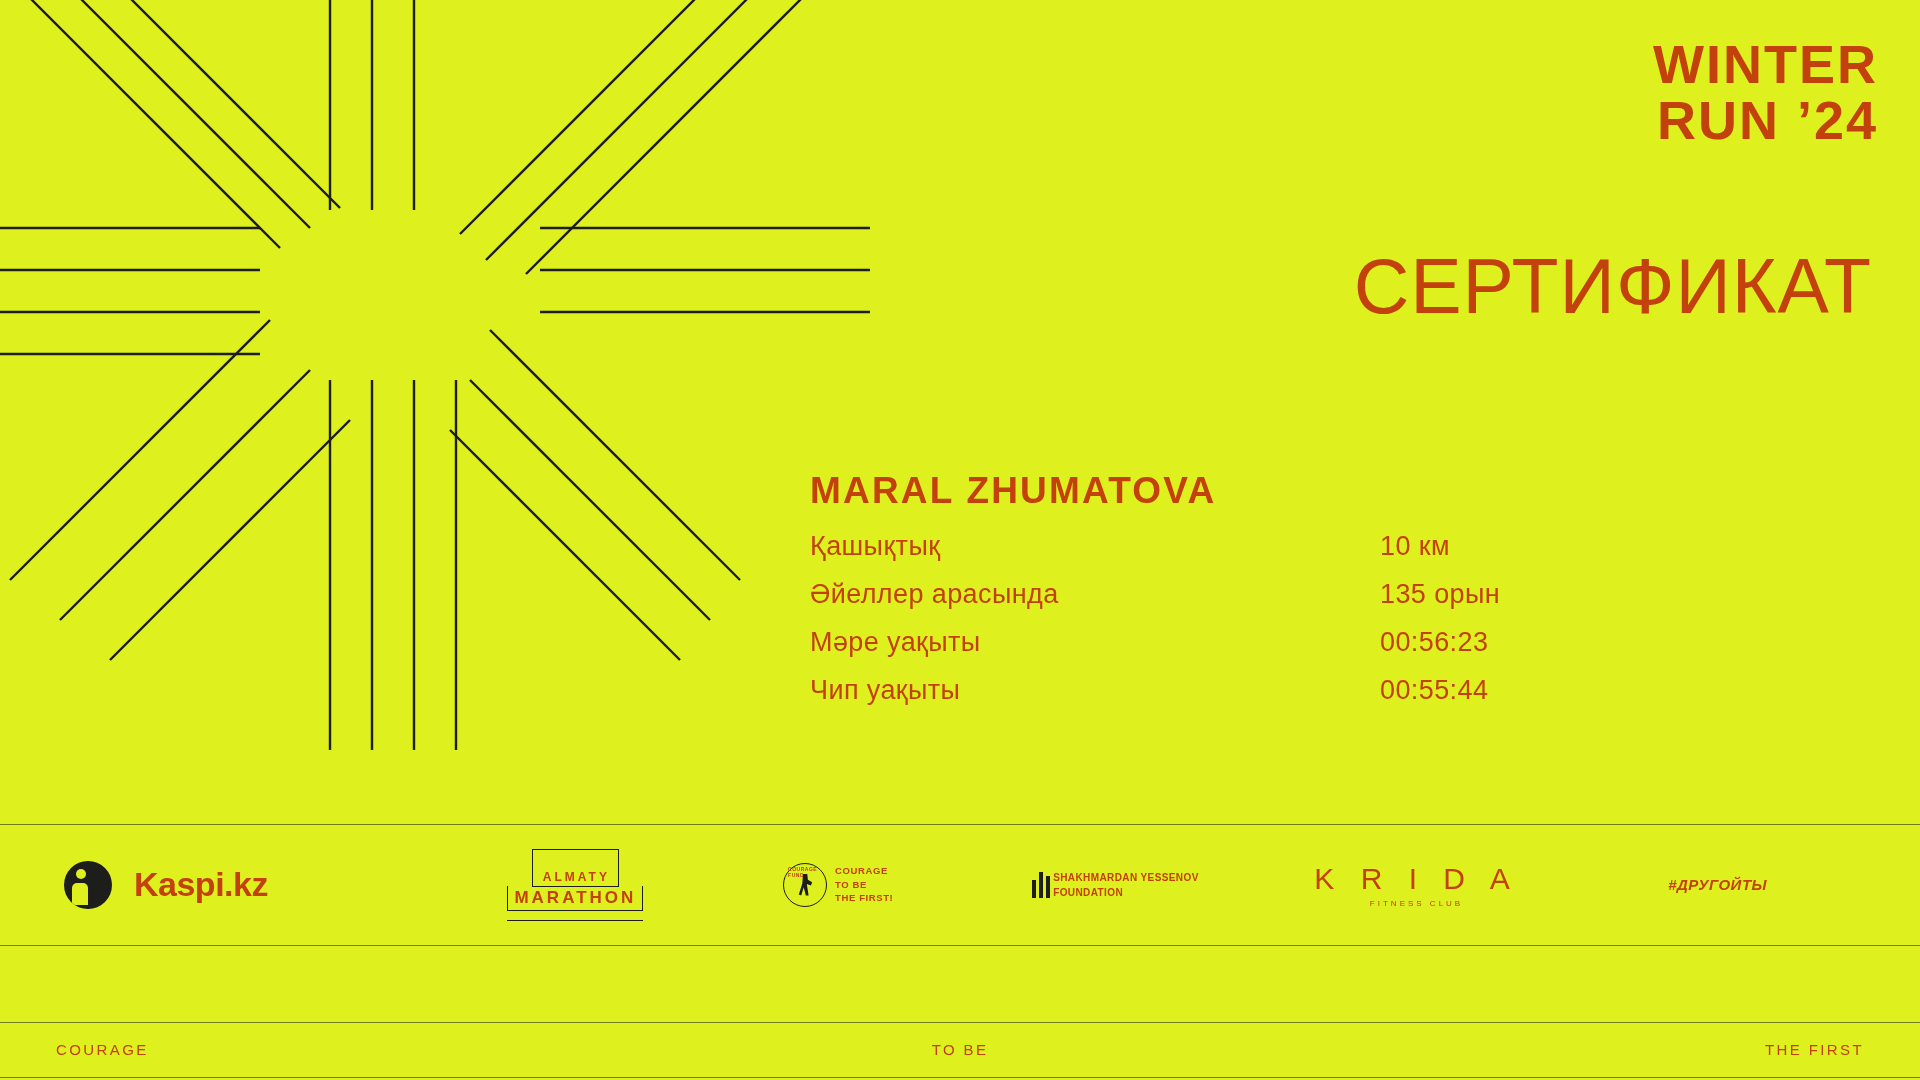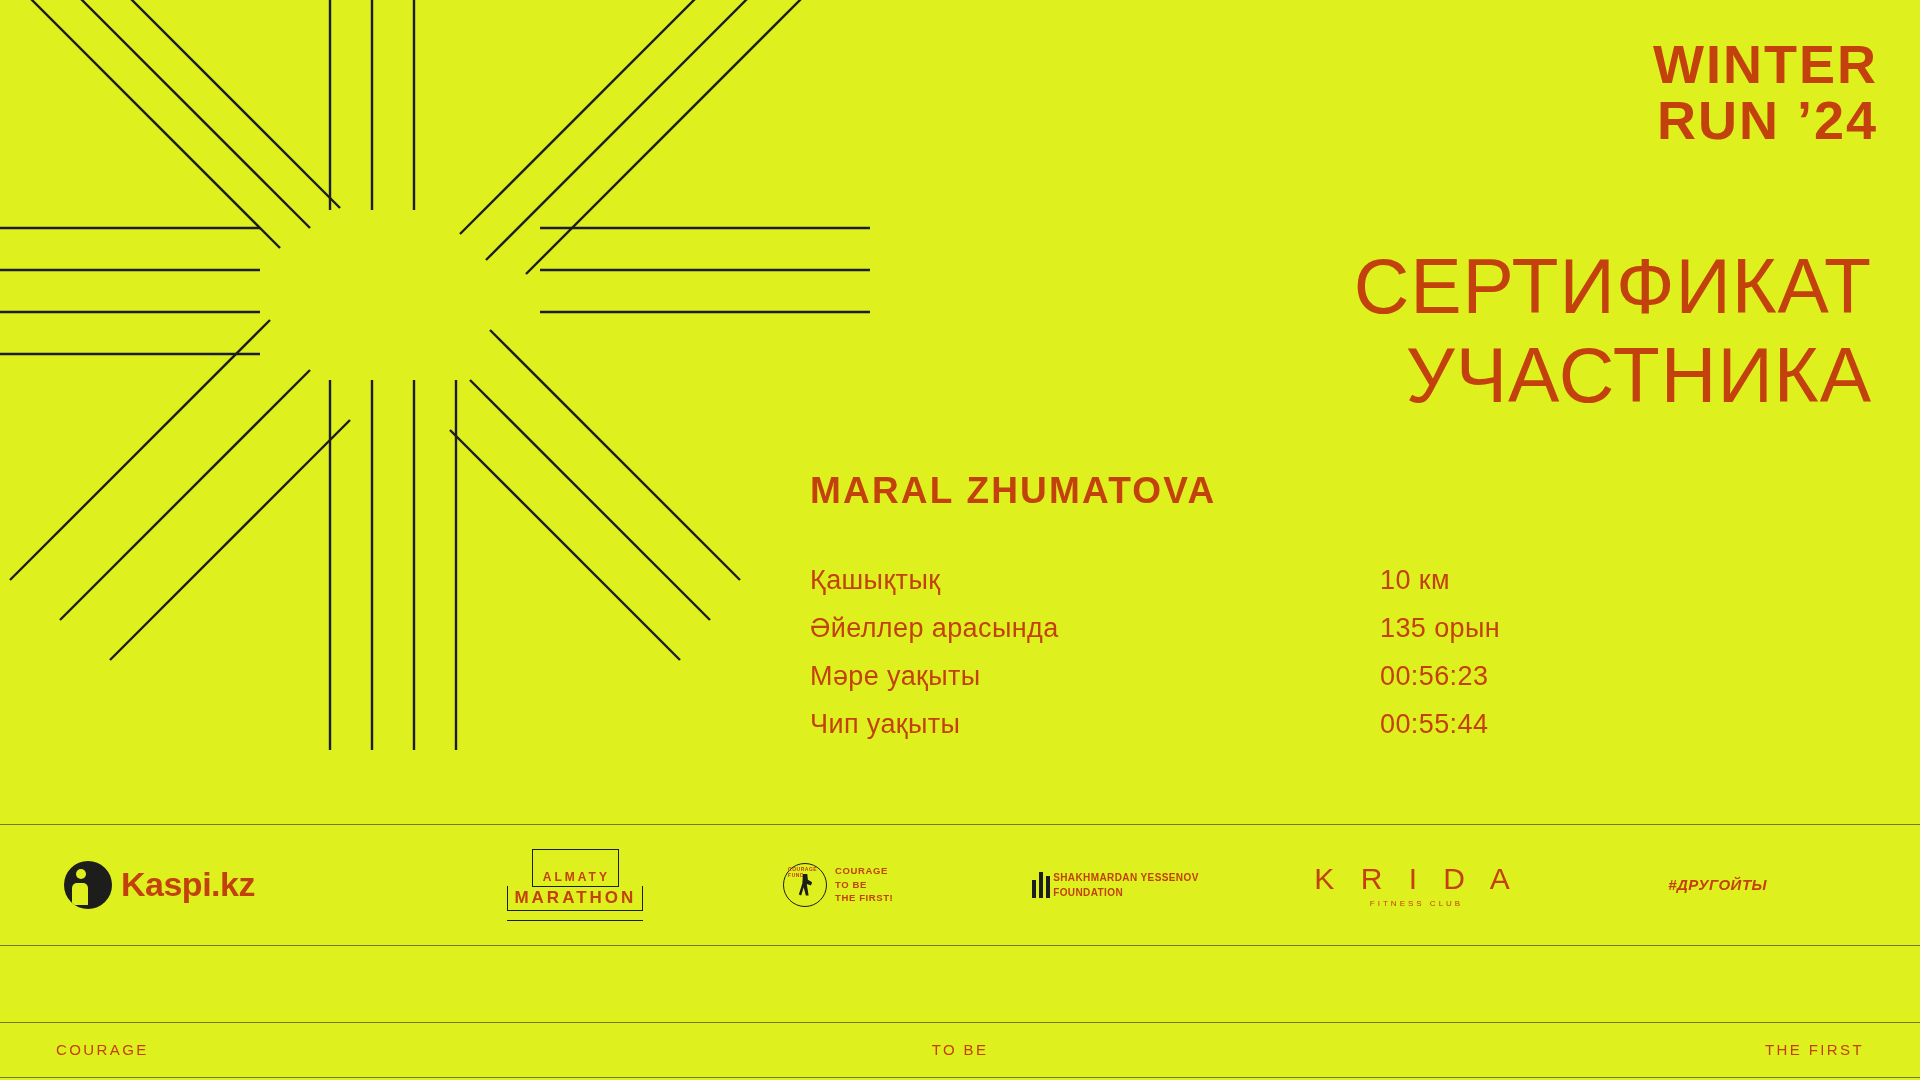--- a/index.html
+++ b/index.html
@@ -70,21 +70,21 @@
     font-weight: 700;
     font-size: 37px;
     letter-spacing: 2.2px;
     white-space: nowrap;
   }
 
   
   #results {
     position: absolute;
     left: 810px;
-    top: 565px;
+    top: 531px;
     width: 760px;
   }
   #results .row {
     display: flex;
     align-items: baseline;
     height: 48px;
     font-size: 27px;
     letter-spacing: 0.4px;
   }
   #results .row .label {
@@ -124,21 +124,21 @@
     justify-content: center;
     height: 121px;
   }
   #sponsor-kaspi { width: 400px; padding-left: 64px; justify-content: flex-start; }
   #sponsor-almaty { width: 270px; }
   #sponsor-courage { width: 280px; }
   #sponsor-yessenov { width: 300px; }
   #sponsor-krida { width: 330px; }
   #sponsor-drugoyty { width: 300px; justify-content: center; padding-right: 59px; font-style: italic;}
 
-  .kaspi-wrap { display: flex; align-items: center; gap: 9px; }
+  .kaspi-wrap { display: flex; align-items: center; gap: 22px; }
   .kaspi-mark {
     width: 48px; height: 48px; border-radius: 50%;
     background: #1d1d1b; position: relative; overflow: hidden;
   }
   .kaspi-mark::before {
     content: "";
     position: absolute;
     left: 12px; top: 8px;
     width: 10px; height: 10px; border-radius: 50%;
     background: #dff01f;
@@ -272,21 +272,20 @@
     </g>
   </svg>
 
   <div id="event-title">
     <span class="line">WINTER</span>
     <span class="line">RUN ’24</span>
   </div>
 
   <div id="cert-heading">
     <span class="line">СЕРТИФИКАТ</span>
-    <span class="line">УЧАСТНИКА</span>
   </div>
 
   <div id="participant-name">MARAL ZHUMATOVA</div>
 
   <div id="results">
     <div class="row">
       <span class="label">Қашықтық</span>
       <span class="value">10 км</span>
     </div>
     <div class="row">

